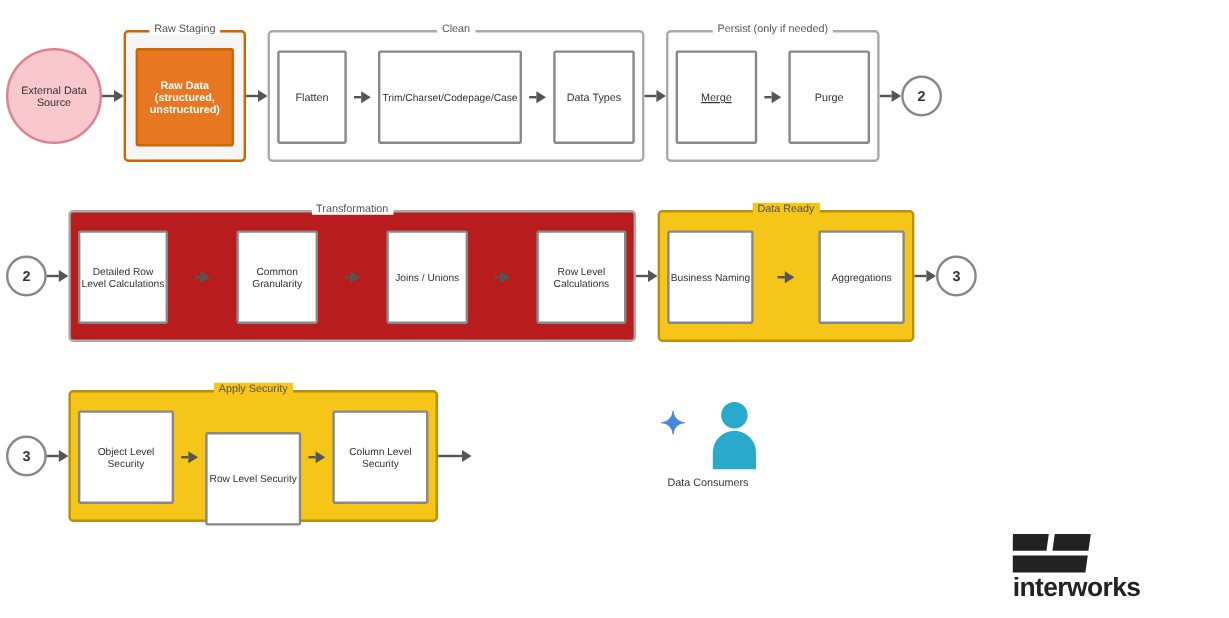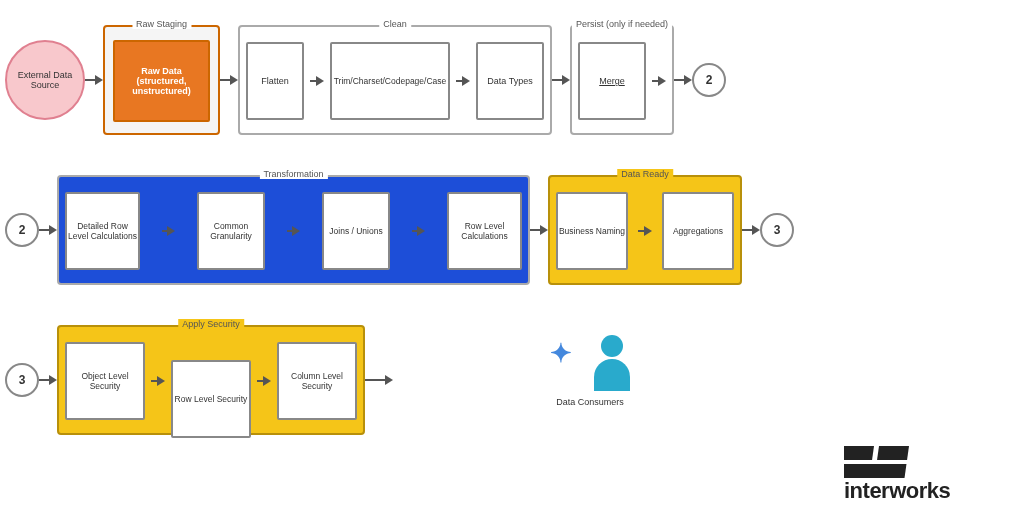--- a/index.html
+++ b/index.html
@@ -174,21 +174,21 @@
       <span>External Data Source</span>
     </div>
 
     <div class="arrow">
       <div class="arrow-line" style="width:10px;"></div>
       <div class="arrow-head"></div>
     </div>
 
     <div class="section-box raw-staging" style="height:110px; padding: 10px 8px 8px 8px;">
       <div class="section-label">Raw Staging</div>
-      <div class="process-box raw-data-box" style="width:97px; height:82px; font-size:9px;">Raw Data (structured, unstructured)</div>
+      <div class="process-box raw-data-box" style="width:82px; height:82px; font-size:9px;">Raw Data (structured, unstructured)</div>
     </div>
 
     <div class="arrow">
       <div class="arrow-line" style="width:10px;"></div>
       <div class="arrow-head"></div>
     </div>
 
     <div class="section-box" style="height:110px; gap:6px;">
       <div class="section-label">Clean</div>
       <div class="process-box" style="width:58px; height:78px;">Flatten</div>
@@ -209,40 +209,41 @@
       <div class="arrow-head"></div>
     </div>
 
     <div class="section-box" style="height:110px; gap:6px;">
       <div class="section-label">Persist (only if needed)</div>
       <div class="process-box" style="width:68px; height:78px;text-decoration:underline;">Merge</div>
       <div class="arrow">
           <div class="arrow-line" style="width:6px;"></div>
           <div class="arrow-head"></div>
         </div>
+      <div class="process-box" style="width:68px; height:78px;">Purge</div>
     </div>
 
     <div class="arrow">
       <div class="arrow-line" style="width:10px;"></div>
       <div class="arrow-head"></div>
     </div>
 
     <div class="circle-badge">2</div>
   </div>
 
   <div class="row2">
 
     <div class="circle-badge">2</div>
 
     <div class="arrow">
       <div class="arrow-line" style="width:10px;"></div>
       <div class="arrow-head"></div>
     </div>
 
-    <div class="section-box" style="height:110px; gap:22px; background:#1d4ed8;">
+    <div class="section-box" style="height:110px; gap:22px; background:#b91c1c;">
       <div class="section-label">Transformation</div>
       <div class="process-box" style="width:75px; height:78px; font-size:8.5px;">Detailed Row Level Calculations</div>
       <div class="arrow">
           <div class="arrow-line" style="width:5px;"></div>
           <div class="arrow-head"></div>
         </div>
       <div class="process-box" style="width:68px; height:78px; font-size:8.5px;">Common Granularity</div>
       <div class="arrow">
           <div class="arrow-line" style="width:5px;"></div>
           <div class="arrow-head"></div>
@@ -253,21 +254,21 @@
           <div class="arrow-head"></div>
         </div>
       <div class="process-box" style="width:75px; height:78px; font-size:8.5px;">Row Level Calculations</div>
     </div>
 
     <div class="arrow">
       <div class="arrow-line" style="width:10px;"></div>
       <div class="arrow-head"></div>
     </div>
 
-    <div class="section-box data-ready" style="height:110px; gap:10px; border-color:#b8900a;">
+    <div class="section-box data-ready" style="height:110px; gap:20px; border-color:#b8900a;">
       <div class="section-label" style="background:#f5c518;">Data Ready</div>
       <div class="process-box" style="width:72px; height:78px; font-size:8.5px;">Business Naming</div>
       <div class="arrow">
           <div class="arrow-line" style="width:6px;"></div>
           <div class="arrow-head"></div>
         </div>
       <div class="process-box" style="width:72px; height:78px; font-size:8.5px;">Aggregations</div>
     </div>
 
     <div class="arrow">

